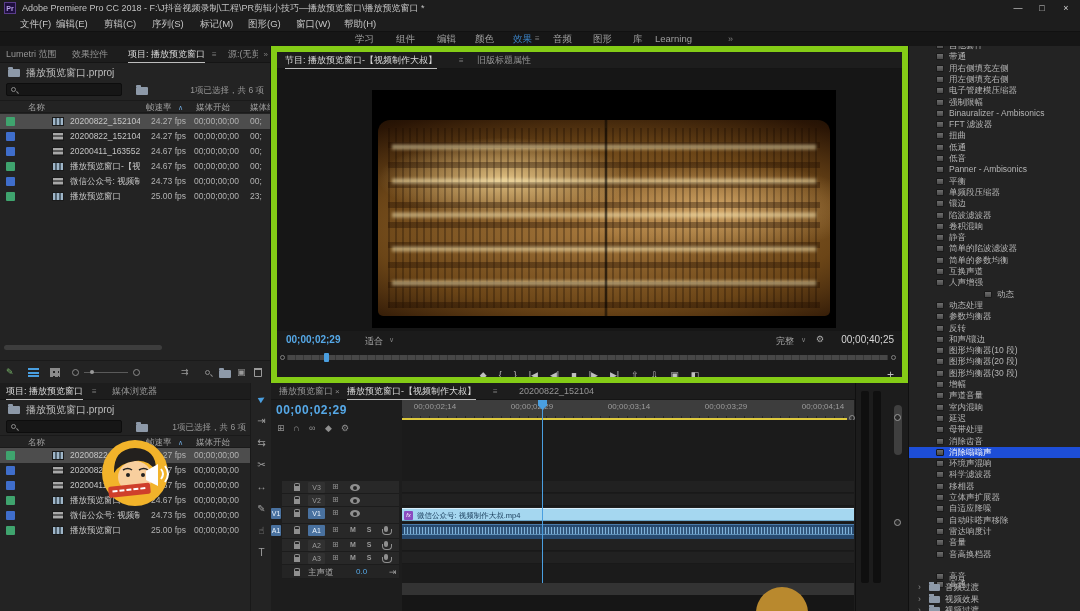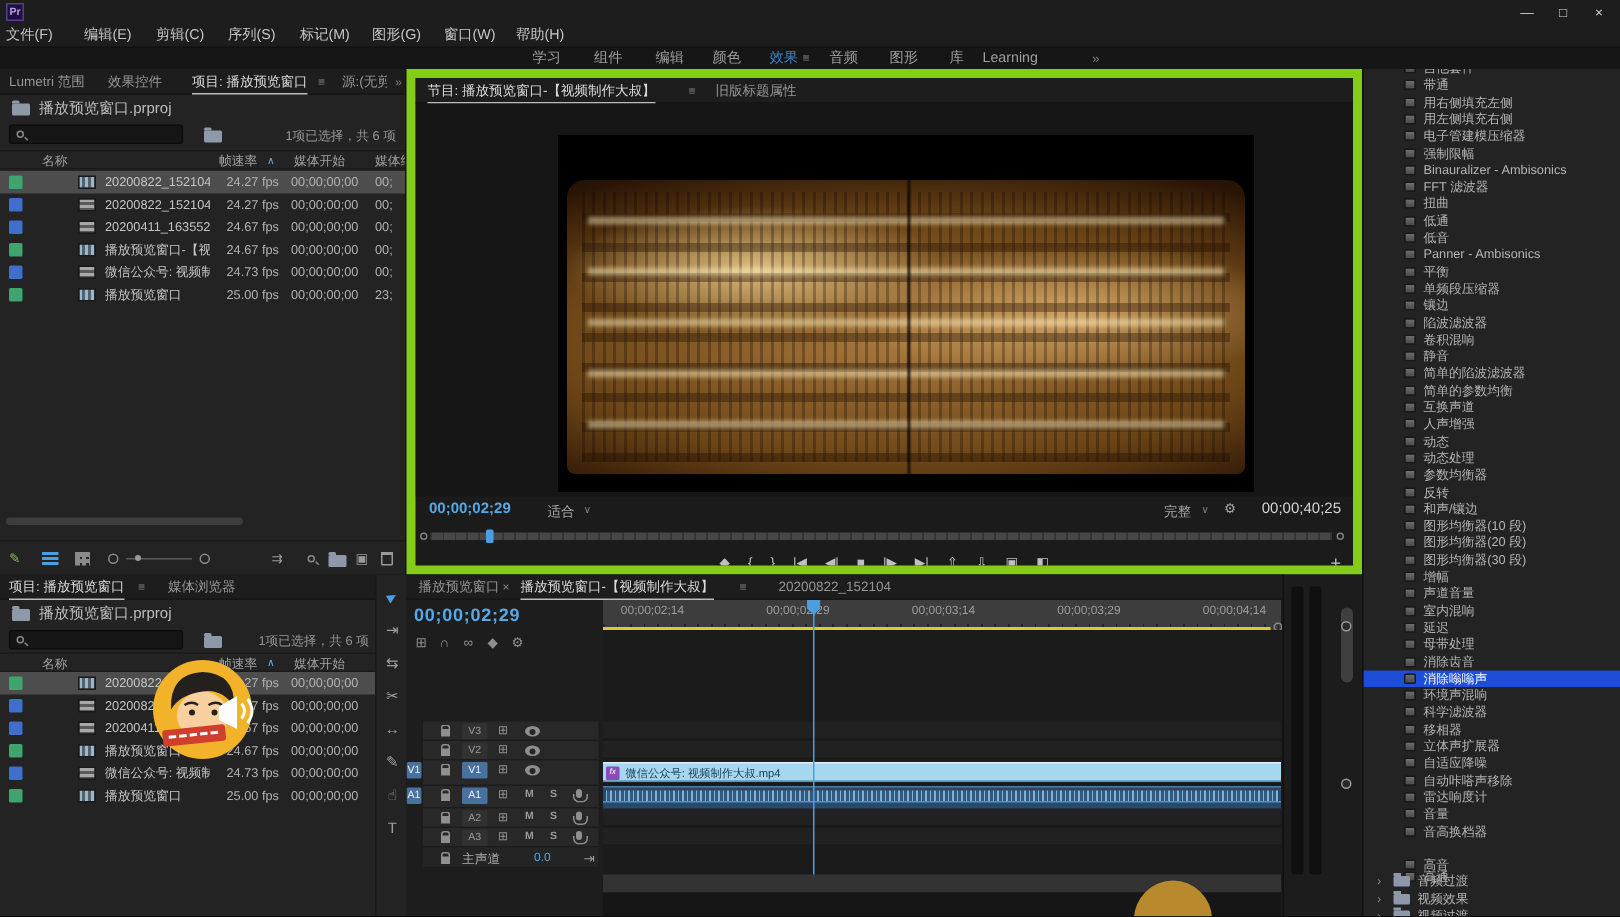--- a/index.html
+++ b/index.html
@@ -133,27 +133,28 @@
   .fxfold::before{content:"";position:absolute;left:0;top:-2px;width:5px;height:2px;background:#8d99a8}
   .fxglabel{position:absolute;left:36px}
 </style>
 </head>
 <body>
 
 <div id="app">
 
   <div id="titlebar">
     <span id="pr-logo">Pr</span>
+    <span id="win-title">Adobe Premiere Pro CC 2018 - F:\J抖音视频录制\工程\PR剪辑小技巧—播放预览窗口\播放预览窗口 *</span>
     <span class="winbtn" style="right:52px">—</span>
     <span class="winbtn" style="right:28px">□</span>
     <span class="winbtn" style="right:4px">×</span>
   </div>
 
   <div id="menubar">
-      <span class="mitem" style="left: 4px;">文件(F)</span>
+      <span class="mitem" style="left: 20px;">文件(F)</span>
       <span class="mitem" style="left: 56px;">编辑(E)</span>
       <span class="mitem" style="left: 104px;">剪辑(C)</span>
       <span class="mitem" style="left: 152px;">序列(S)</span>
       <span class="mitem" style="left: 200px;">标记(M)</span>
       <span class="mitem" style="left: 248px;">图形(G)</span>
       <span class="mitem" style="left: 296px;">窗口(W)</span>
       <span class="mitem" style="left: 344px;">帮助(H)</span>
     </div>
 
   <div id="wsbar">
@@ -583,21 +584,21 @@
         <span class="fxlabel">简单的参数均衡</span>
       </div>
       <div class="fxrow" style="top: 220px;">
         <span class="fxic"></span>
         <span class="fxlabel">互换声道</span>
       </div>
       <div class="fxrow" style="top: 231.3px;">
         <span class="fxic"></span>
         <span class="fxlabel">人声增强</span>
       </div>
-      <div class="fxrow" style="top: 242.6px;">
+      <div class="fxrow" style="top: 242.6px; margin-left: 48px;">
         <span class="fxic"></span>
         <span class="fxlabel">动态</span>
       </div>
       <div class="fxrow" style="top: 253.9px;">
         <span class="fxic"></span>
         <span class="fxlabel">动态处理</span>
       </div>
       <div class="fxrow" style="top: 265.2px;">
         <span class="fxic"></span>
         <span class="fxlabel">参数均衡器</span>

